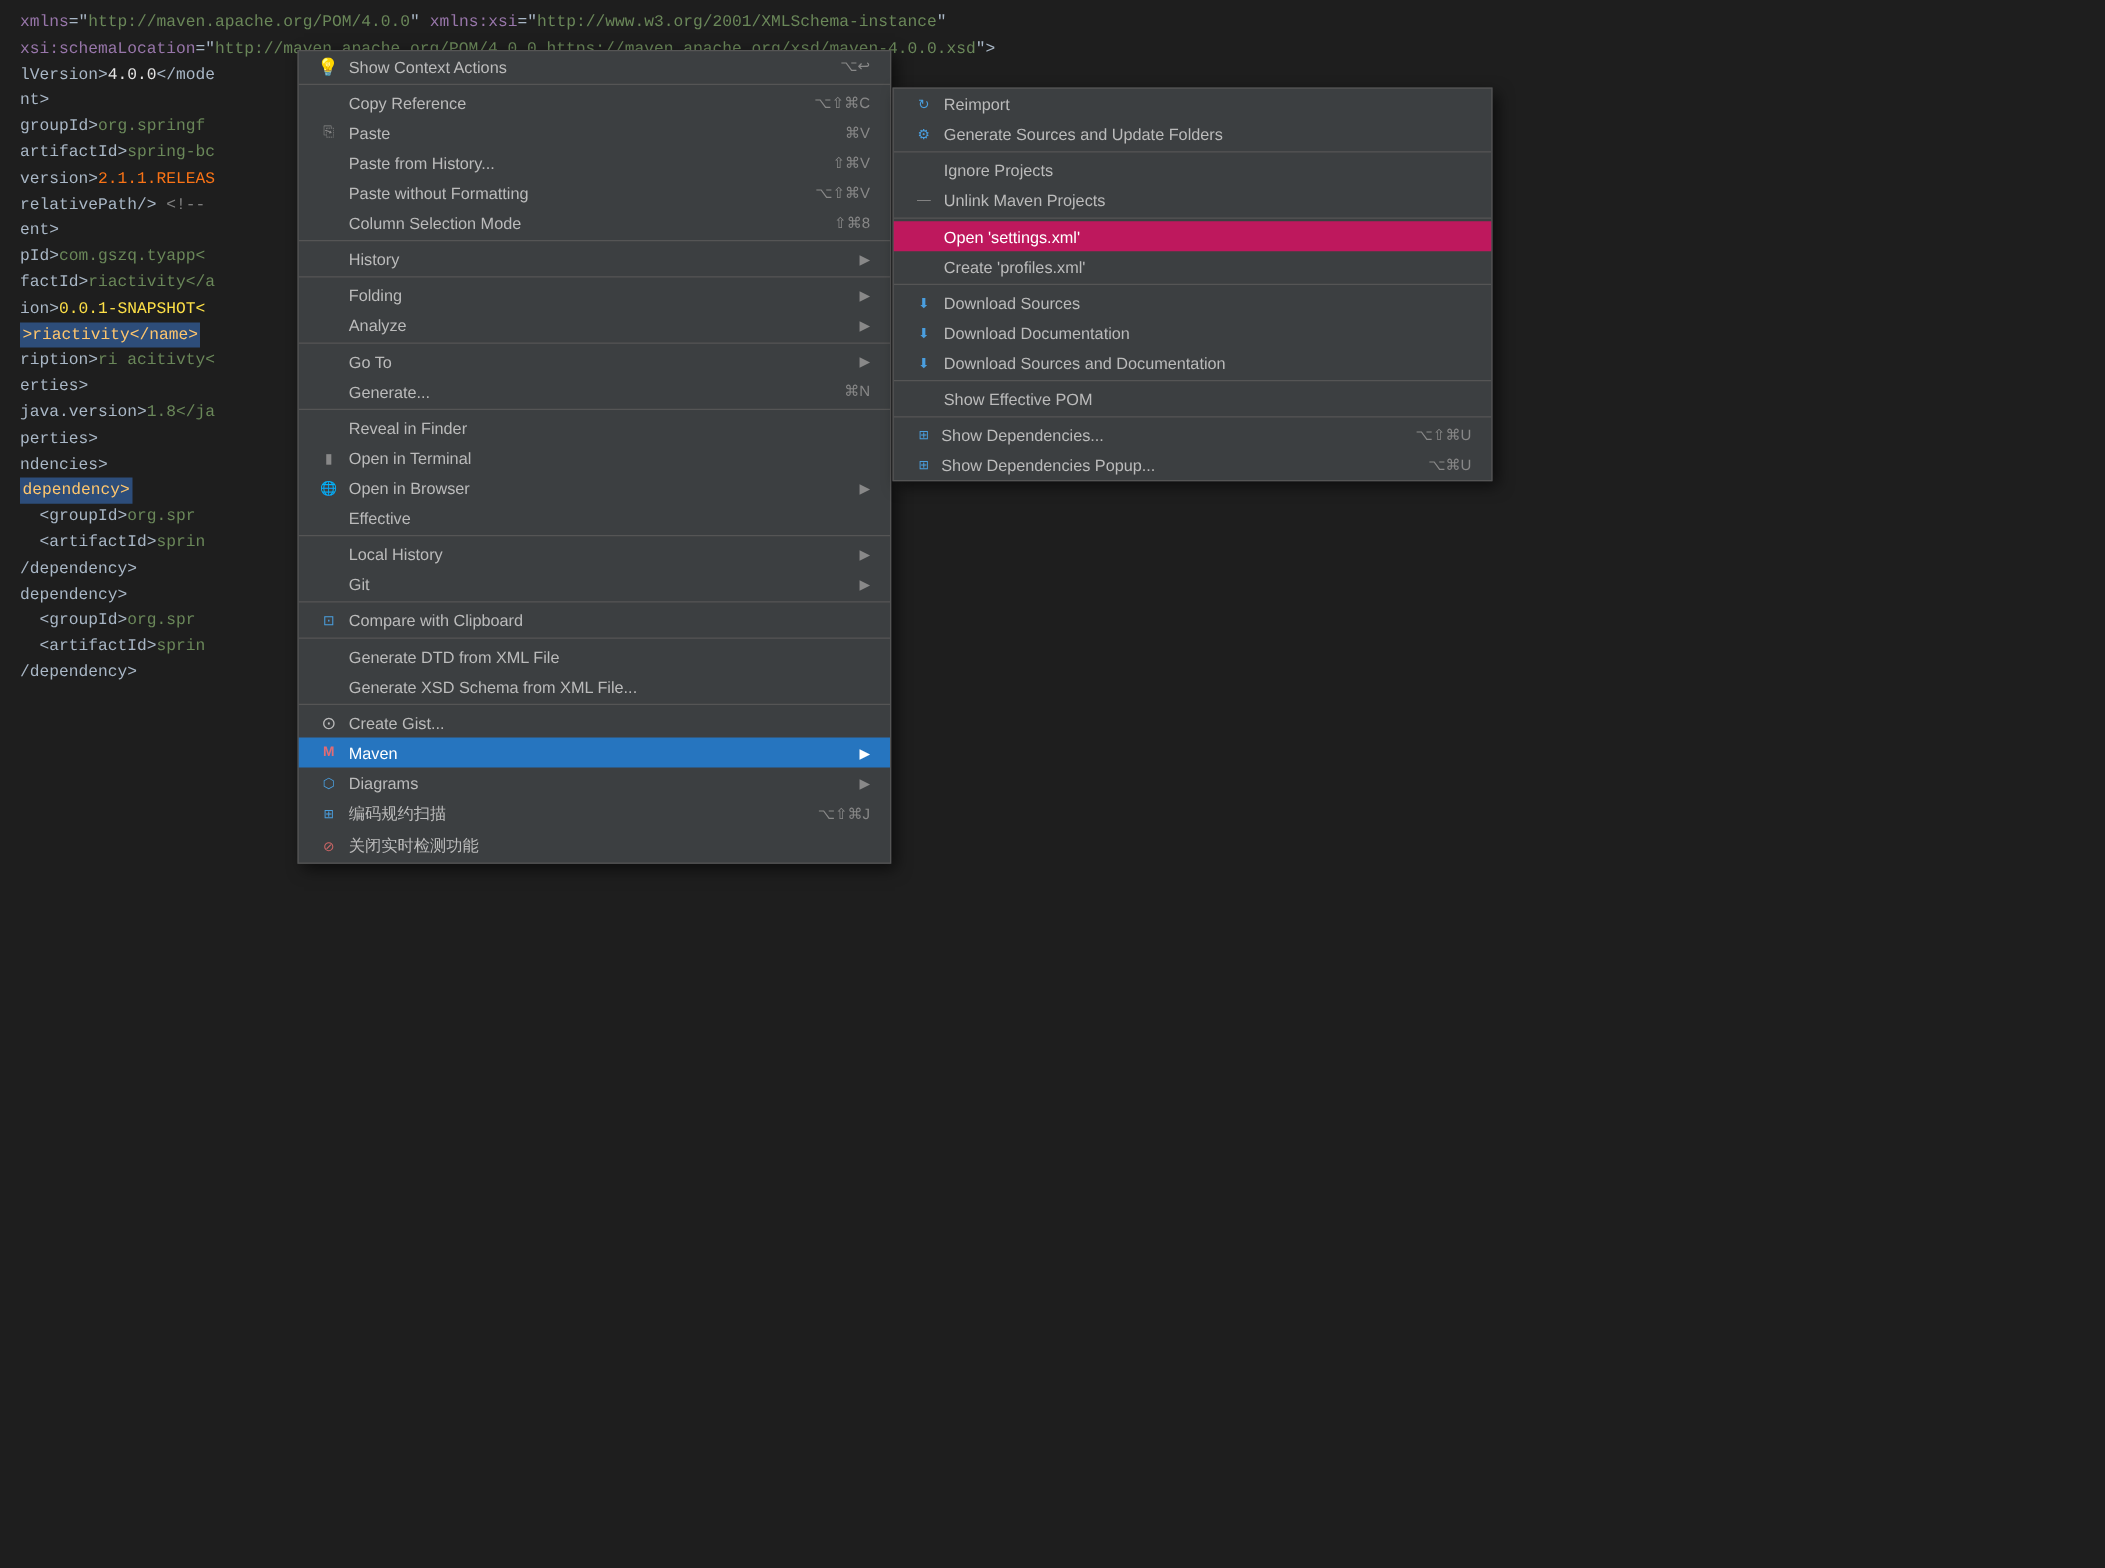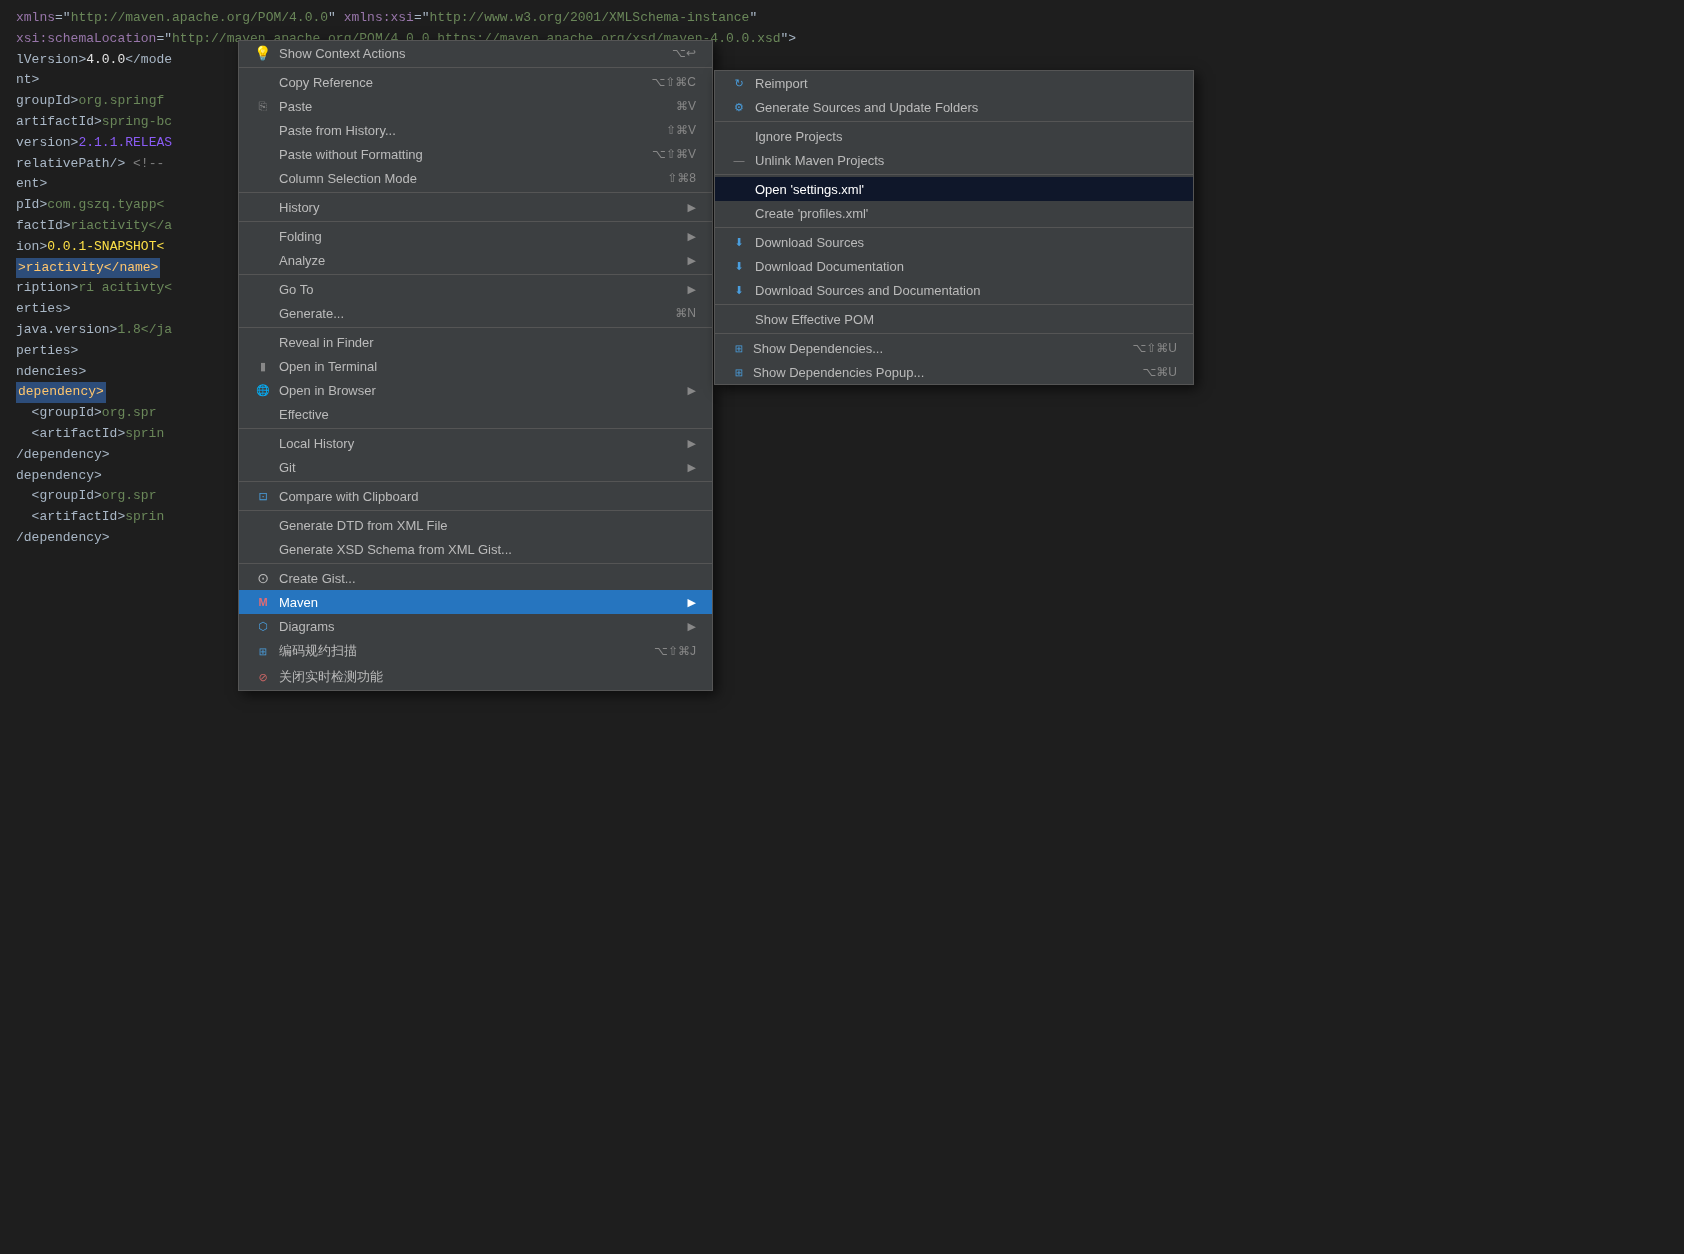--- a/index.html
+++ b/index.html
@@ -102,21 +102,21 @@
     .submenu-item {
       display: flex;
       align-items: center;
       justify-content: space-between;
       padding: 4px 16px;
       cursor: pointer;
       position: relative;
     }
 
     .submenu-item.highlighted {
-      background: #0f172a;
+      background: #be185d;
       color: #ffffff;
       text-align: center;
     }
 
     .submenu-item-left {
       display: flex;
       align-items: center;
       gap: 8px;
     }
 
@@ -159,21 +159,21 @@
     <span style="color:#9876aa">xmlns</span><span style="color:#a9b7c6">="</span><span style="color:#6a8759">http://maven.apache.org/POM/4.0.0</span><span style="color:#a9b7c6">"</span>
     <span style="color:#9876aa"> xmlns:xsi</span><span style="color:#a9b7c6">="</span><span style="color:#6a8759">http://www.w3.org/2001/XMLSchema-instance</span><span style="color:#a9b7c6">"</span>
   </div>
   <div class="editor-line">
     <span style="color:#9876aa">xsi:schemaLocation</span><span style="color:#a9b7c6">="</span><span style="color:#6a8759">http://maven.apache.org/POM/4.0.0 https://maven.apache.org/xsd/maven-4.0.0.xsd</span><span style="color:#a9b7c6">"&gt;</span>
   </div>
   <div class="editor-line" style="color:#a9b7c6">lVersion&gt;<span style="color:#e5e5e5">4.0.0</span>&lt;/mode</div>
   <div class="editor-line" style="color:#a9b7c6">nt&gt;</div>
   <div class="editor-line" style="color:#a9b7c6">groupId&gt;<span style="color:#6a8759">org.springf</span></div>
   <div class="editor-line" style="color:#a9b7c6">artifactId&gt;<span style="color:#6a8759">spring-bc</span></div>
-  <div class="editor-line" style="color:#a9b7c6">version&gt;<span style="color:#8b5cf6">2.1.1.RELEAS</span></div>
+  <div class="editor-line" style="color:#a9b7c6">version&gt;<span style="color:#f97316">2.1.1.RELEAS</span></div>
   <div class="editor-line" style="color:#a9b7c6">relativePath/&gt; <span style="color:#808080">&lt;!--</span></div>
   <div class="editor-line" style="color:#a9b7c6">ent&gt;</div>
   <div class="editor-line" style="color:#a9b7c6">pId&gt;<span style="color:#6a8759">com.gszq.tyapp&lt;</span></div>
   <div class="editor-line" style="color:#a9b7c6">factId&gt;<span style="color:#6a8759">riactivity&lt;/a</span></div>
   <div class="editor-line" style="color:#a9b7c6">ion&gt;<span style="color:#fde047">0.0.1-SNAPSHOT&lt;</span></div>
   <div class="editor-line" style="background:#2d4d7a; color:#ffc66d; display:inline-block; padding: 0 2px;">&gt;riactivity&lt;/name&gt;</div>
   <div class="editor-line" style="color:#a9b7c6">ription&gt;<span style="color:#6a8759">ri acitivty&lt;</span></div>
   <div class="editor-line" style="color:#a9b7c6">erties&gt;</div>
   <div class="editor-line" style="color:#a9b7c6">java.version&gt;<span style="color:#6a8759">1.8&lt;/ja</span></div>
   <div class="editor-line" style="color:#a9b7c6">perties&gt;</div>
@@ -349,21 +349,21 @@
   <div class="menu-item">
     <div class="menu-item-left">
       <span class="menu-icon"></span>
       <span>Generate DTD from XML File</span>
     </div>
   </div>
 
   <div class="menu-item">
     <div class="menu-item-left">
       <span class="menu-icon"></span>
-      <span>Generate XSD Schema from XML Gist...</span>
+      <span>Generate XSD Schema from XML File...</span>
     </div>
   </div>
 
   <div class="menu-separator"></div>
 
   <div class="menu-item">
     <div class="menu-item-left">
       <span class="menu-icon" style="font-size:14px;">⊙</span>
       <span>Create Gist...</span>
     </div>

